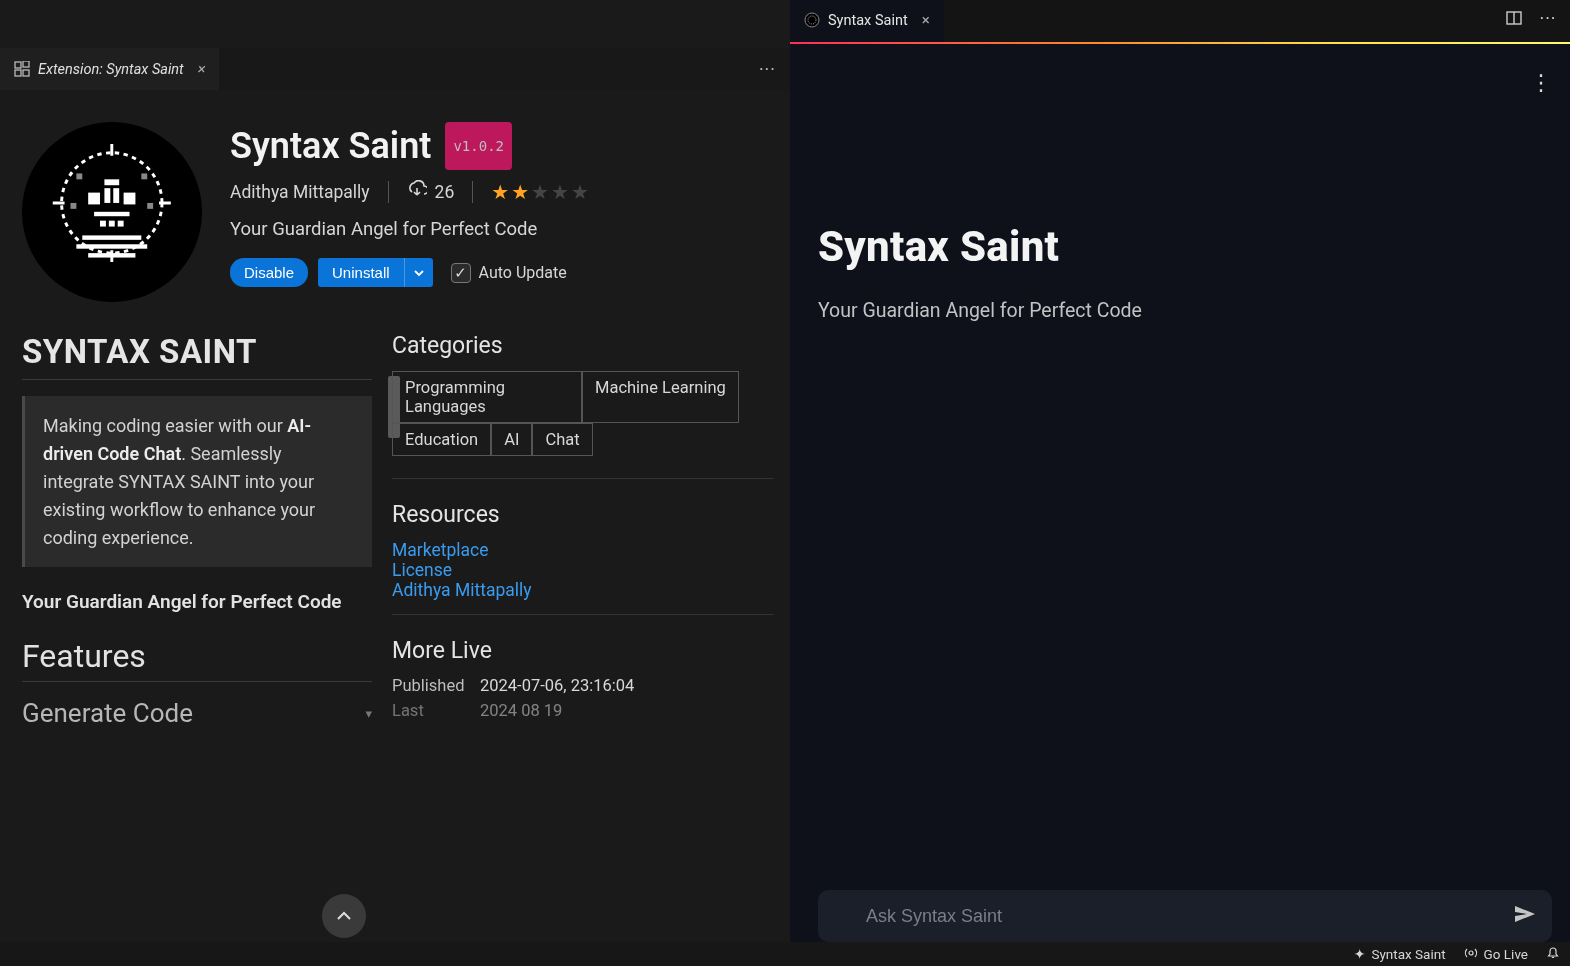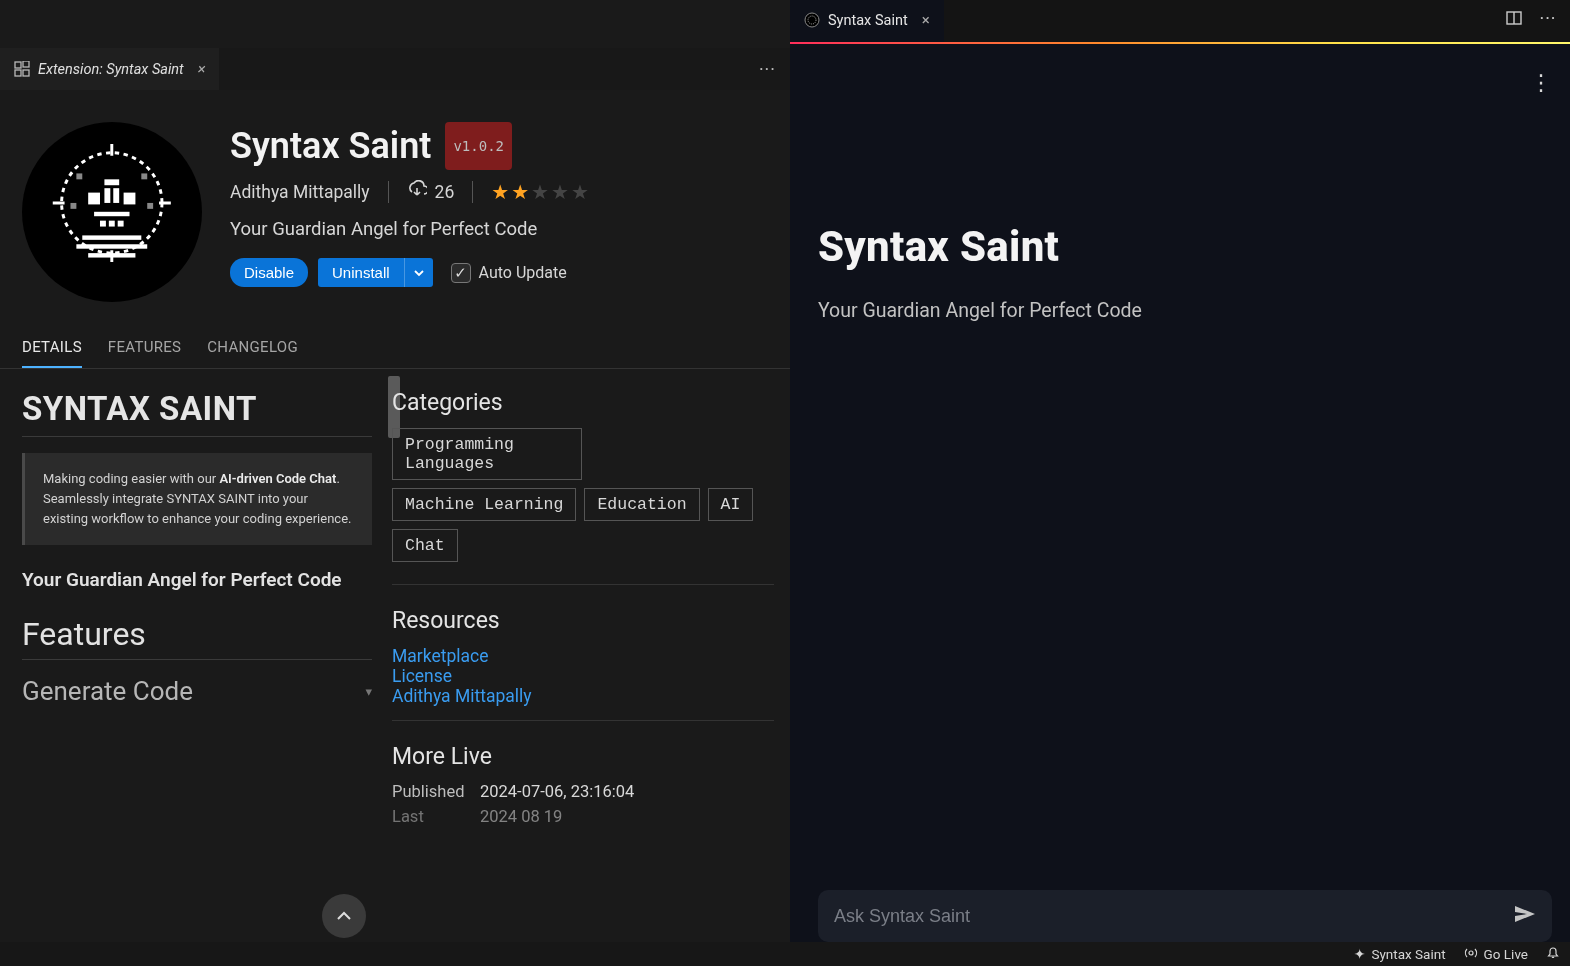--- a/index.html
+++ b/index.html
@@ -25,21 +25,21 @@
 
   .right-gradient { height: 2px; width: 100%; background: linear-gradient(90deg, #ff2e5b, #ff8a2b 40%, #ffe24a 70%, #fff86c); }
 
   
   .ext-header { display: flex; padding: 32px 18px 10px 22px; gap: 28px; }
   .ext-logo { width: 180px; height: 180px; border-radius: 50%; background: #000; display: flex; align-items: center; justify-content: center; flex-shrink: 0; overflow: hidden; }
   .ext-logo svg { width: 82%; height: 82%; }
   .ext-meta { flex: 1; display: flex; flex-direction: column; gap: 10px; }
   .title-row { display: flex; align-items: center; gap: 14px; }
   .ext-title { color: #f2f2f2; font-size: 36px; font-weight: 600; }
-  .ver-badge { background: #7f1d1d; color: #bdbdbd; font-size: 14px; padding: 16px 8px; border-radius: 4px; font-family: ui-monospace, Menlo, Consolas, monospace; }
+  .ver-badge { background: #be185d; color: #bdbdbd; font-size: 14px; padding: 16px 8px; border-radius: 4px; font-family: ui-monospace, Menlo, Consolas, monospace; }
   .pub-row { display: flex; align-items: center; gap: 18px; font-size: 17.5px; color: #d6d6d6; }
   .pub-row .divider { width: 1px; height: 22px; background: #555; }
   .install-count { display: flex; align-items: center; gap: 8px; }
   .stars { color: #ffa322; font-size: 20px; letter-spacing: 2px; }
   .stars .grey { color: #444; }
   .tagline { color: #d6d6d6; font-size: 18.5px; margin-top: 4px; }
   .action-row { display: flex; align-items: center; gap: 10px; margin-top: 8px; }
   .btn { background: #0a74d8; color: #fff; border: none; font-size: 15px; padding: 6px 14px; border-radius: 14px; cursor: pointer; }
   .btn-split { display: flex; }
   .btn-split .btn { border-radius: 3px 0 0 3px; }
@@ -52,49 +52,49 @@
   .subtab { padding: 8px 0 10px 0; cursor: pointer; letter-spacing: 0.3px; }
   .subtab-active { color: #e8e8e8; border-bottom: 2px solid #4db2ff; }
 
   
   .ext-body { display: flex; gap: 14px; padding: 20px 16px 0 22px; position: relative; flex: 1; overflow: hidden; }
   .ext-left { width: 350px; position: relative; }
   .ext-right { flex: 1; padding-left: 6px; }
   .scroll-thumb { position: absolute; top: 328px; right: 390px; width: 12px; height: 62px; background: #5a5a5a; border-radius: 2px; }
   .big-heading { font-size: 33px; font-weight: 700; color: #e5e5e5; letter-spacing: 0.5px; margin-bottom: 8px; }
   .hr { height: 1px; background: #3a3a3a; border: none; margin: 6px 0 16px 0; }
-  .quote-box { background: #2b2b2b; border-left: 3px solid #4a4a4a; padding: 16px 18px; font-size: 13px; line-height: 1.55; color: #d2d2d2; }
+  .quote-box { background: #2b2b2b; border-left: 3px solid #4a4a4a; padding: 16px 18px; font-size: 18px; line-height: 1.55; color: #d2d2d2; }
   .quote-box b { color: #ececec; font-weight: 600; }
   .sub-tagline { font-size: 19px; font-weight: 600; color: #e2e2e2; margin: 22px 0 10px 0; line-height: 1.35; }
   .features-h { font-size: 32px; color: #e2e2e2; margin: 22px 0 4px 0; }
   .gen-h { font-size: 26px; color: #b6b6b6; margin-top: 4px; display: flex; align-items: center; justify-content: space-between; }
   .gen-caret { color: #777; font-size: 13px; }
 
   .side-h { font-size: 23px; color: #e4e4e4; margin-bottom: 12px; }
-  .cat-row { display: flex; flex-wrap: wrap; gap: 8px; margin-bottom: 22px; font-family: Liberation Mono, monospace; }
+  .cat-row { display: flex; flex-wrap: wrap; margin-bottom: 22px; }
   .cat { border: 1px solid #555; padding: 6px 12px; font-size: 16.5px; color: #d8d8d8; background: transparent; cursor: pointer; }
   .sep { height: 1px; background: #333; margin: 14px 0 22px 0; }
   .res-list { display: flex; flex-direction: column; gap: 0; margin-bottom: 8px; }
   .res-link { color: #3a9cf0; font-size: 17.5px; text-decoration: none; cursor: pointer; }
   .info-table { font-size: 16.5px; color: #d0d0d0; }
   .info-row { display: flex; gap: 10px; margin-bottom: 6px; }
   .info-k { width: 78px; color: #bdbdbd; }
   .info-v { flex: 1; color: #d8d8d8; }
 
   .fab-up { position: absolute; left: 300px; bottom: 76px; width: 44px; height: 44px; border-radius: 50%; background: #3a3a3a; display: flex; align-items: center; justify-content: center; color: #ddd; cursor: pointer; font-size: 18px; }
 
   
   .right-top-actions { position: absolute; top: 8px; right: 12px; display: flex; gap: 14px; color: #ccc; }
   .right-icon { width: 20px; height: 20px; cursor: pointer; display:flex; align-items:center; justify-content:center; }
   .right-body { padding: 0px 28px 20px 28px; flex: 1; display: flex; flex-direction: column; position: relative; }
   .right-more { position: absolute; top: 26px; right: 18px; color: #d8d8d8; font-size: 22px; cursor: pointer; }
   .right-title { font-size: 42px; font-weight: 800; color: #f3f3f3; margin-top: 178px; letter-spacing: 0.3px; }
   .right-sub { font-size: 19.5px; color: #c2c2c2; margin-top: 28px; }
   .ask-bar { position: absolute; bottom: 24px; left: 28px; right: 18px; background: #1b1f29; border-radius: 10px; height: 52px; display: flex; align-items: center; padding: 0 16px 0 16px; }
-  .ask-input { flex: 1; background: transparent; border: none; color: #fef9c3; font-size: 18px; outline: none; }
+  .ask-input { flex: 1; background: transparent; border: none; color: #fef9c3; font-size: 18px; outline: none; margin-left: 32px; }
   .ask-input::placeholder { color: #7a7e87; }
   .send-icon { color: #c5c5c5; font-size: 22px; cursor: pointer; }
 
   
   .statusbar { position: absolute; bottom: 0; left: 0; right: 0; height: 24px; background: #171717; display: flex; align-items: center; justify-content: flex-end; gap: 18px; padding: 0 10px; font-size: 13.5px; color: #d6d6d6; z-index: 50; }
   .status-item { display: flex; align-items: center; gap: 6px; cursor: pointer; }
   .sparkle, .antenna, .bell { font-size: 14px; display:inline-block; }
 </style>
 </head>
 <body>
@@ -183,25 +183,20 @@
             </button>
           </span>
           <span class="auto-upd">
             <span class="chk">✓</span>
             <span>Auto Update</span>
           </span>
         </div>
       </div>
     </div>
 
-    <div class="subtabs">
-      <div class="subtab subtab-active">DETAILS</div>
-      <div class="subtab">FEATURES</div>
-      <div class="subtab">CHANGELOG</div>
-    </div>
 
     <div class="scroll-thumb"></div>
 
     <div class="ext-body">
       <div class="ext-left">
         <div class="big-heading">SYNTAX SAINT</div>
         <hr class="hr">
         <div class="quote-box">
           <span>Making coding easier with our </span><b>AI-driven Code Chat</b><span>. Seamlessly integrate SYNTAX SAINT into your existing workflow to enhance your coding experience.</span>
         </div>

